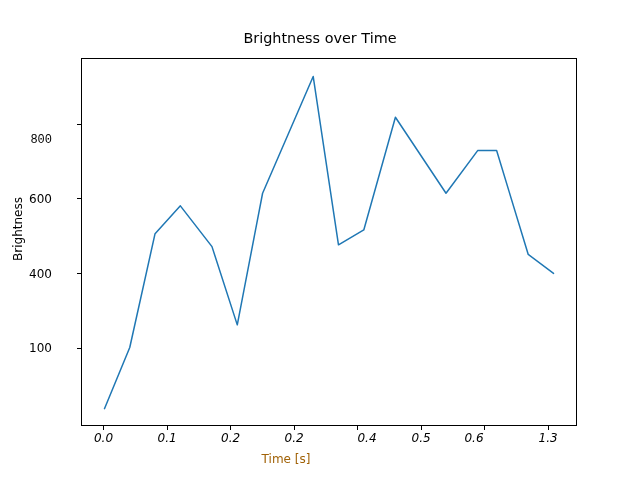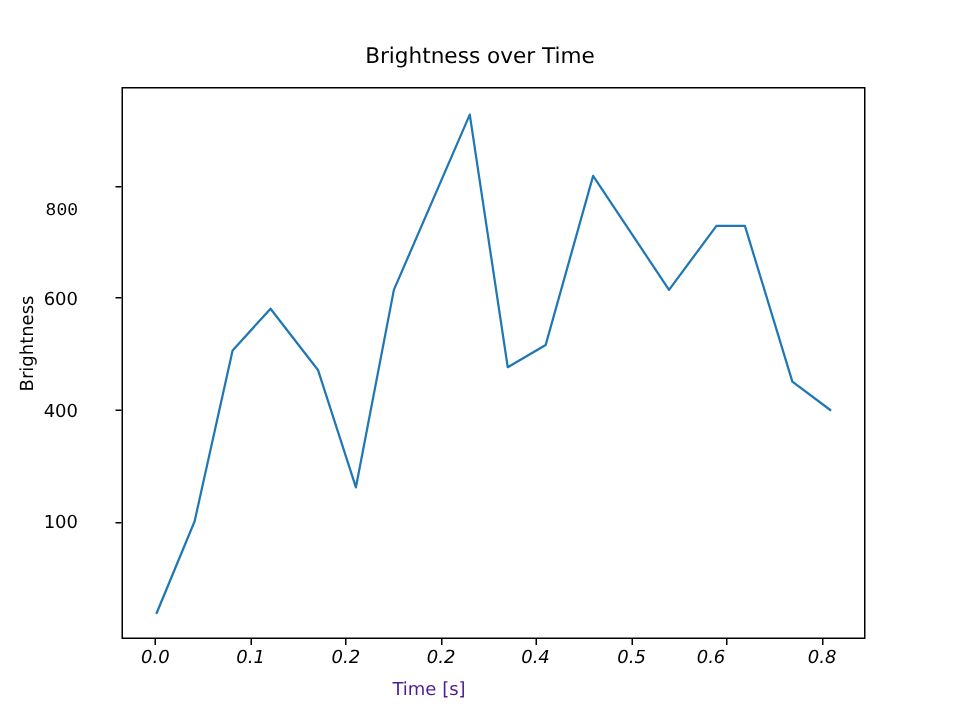--- a/index.html
+++ b/index.html
@@ -78,21 +78,21 @@
     height: 1.1px;
     left: 77px;
   }
   #xlabel {
     position: absolute;
     left: 0;
     top: 452px;
     width: 572px;
     text-align: center;
     font-size: 12px;
-    color: #4c1d95;
+    color: #a16207;
   }
   #ylabel {
     position: absolute;
     left: -82px;
     top: 222px;
     width: 200px;
     text-align: center;
     font-size: 12px;
     color: #000000;
     transform: rotate(-90deg);
@@ -115,27 +115,27 @@
   <div id="xticks-container">
       <div class="tick-mark xtick-mark" style="left: 102.995px;"></div>
       <div class="tick-label xtick-label" style="left: 103.545px;">0.0</div>
       <div class="tick-mark xtick-mark" style="left: 166.504px;"></div>
       <div class="tick-label xtick-label" style="left: 167.054px;">0.1</div>
       <div class="tick-mark xtick-mark" style="left: 230.012px;"></div>
       <div class="tick-label xtick-label" style="left: 230.562px;">0.2</div>
       <div class="tick-mark xtick-mark" style="left: 293.52px;"></div>
       <div class="tick-label xtick-label" style="left: 294.07px;">0.2</div>
       <div class="tick-mark xtick-mark" style="left: 357.029px;"></div>
-      <div class="tick-label xtick-label" style="left: 357px;">0.4</div>
+      <div class="tick-label xtick-label" style="left: 367px;">0.4</div>
       <div class="tick-mark xtick-mark" style="left: 420.537px;"></div>
       <div class="tick-label xtick-label" style="left: 421.087px;">0.5</div>
       <div class="tick-mark xtick-mark" style="left: 484.045px;"></div>
       <div class="tick-label xtick-label" style="left: 474px;">0.6</div>
       <div class="tick-mark xtick-mark" style="left: 547.554px;"></div>
-      <div class="tick-label xtick-label" style="left: 548.104px;">0.8</div>
+      <div class="tick-label xtick-label" style="left: 548.104px;">1.3</div>
     </div>
   <div id="yticks-container">
       <div class="tick-mark ytick-mark" style="top: 347.525px;"></div>
       <div class="tick-label ytick-label" style="top: 348.075px;">100</div>
       <div class="tick-mark ytick-mark" style="top: 272.956px;"></div>
       <div class="tick-label ytick-label" style="top: 273.506px;">400</div>
       <div class="tick-mark ytick-mark" style="top: 198.386px;"></div>
       <div class="tick-label ytick-label" style="top: 198.936px; margin-left: 24px;">600</div>
       <div class="tick-mark ytick-mark" style="top: 123.817px;"></div>
       <div class="tick-label ytick-label" style="top: 140px; font-family: Liberation Mono, monospace;">800</div>

